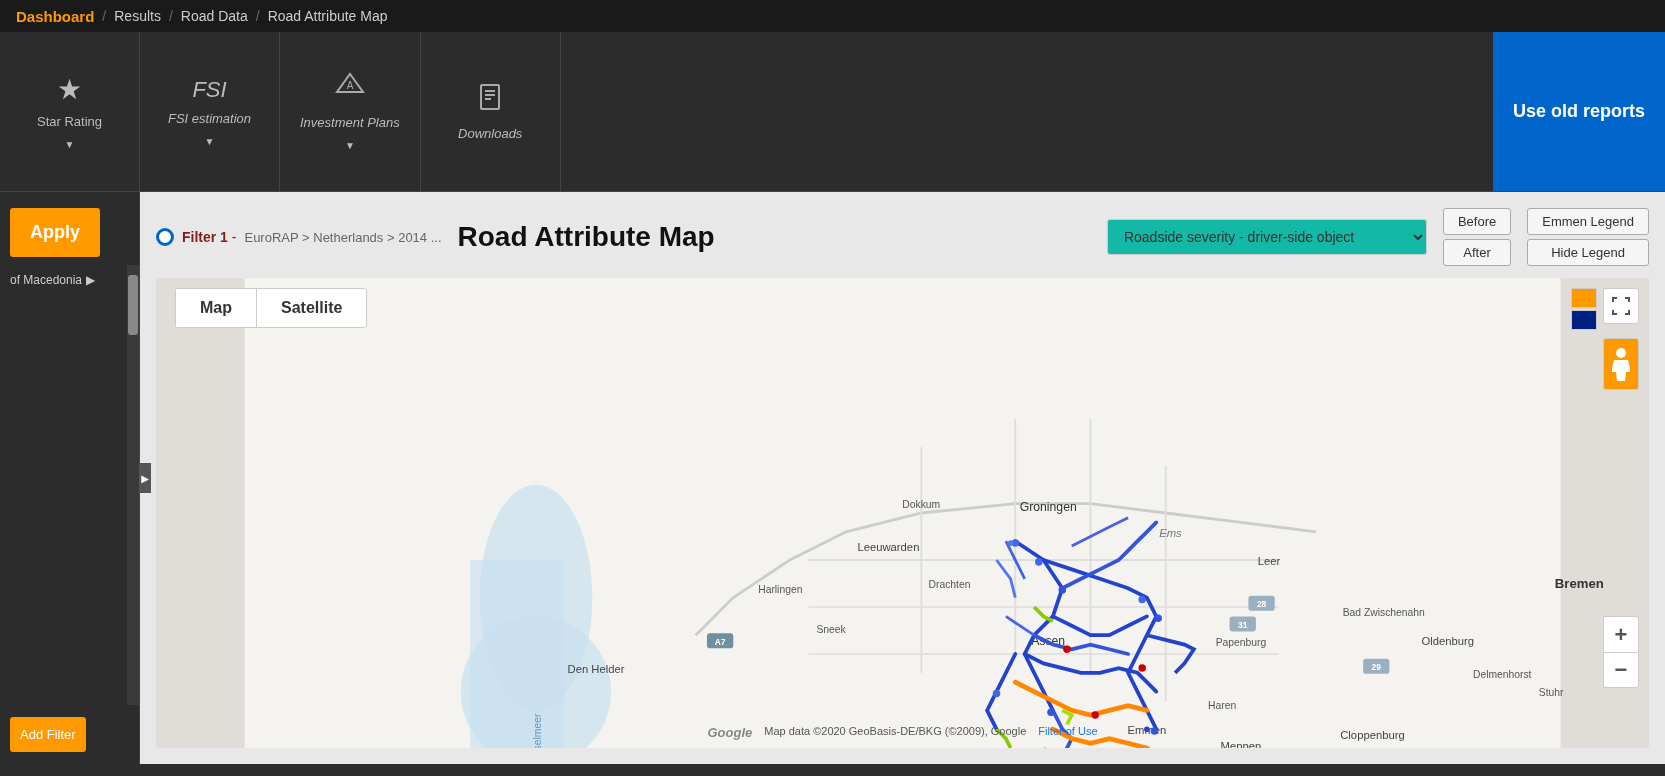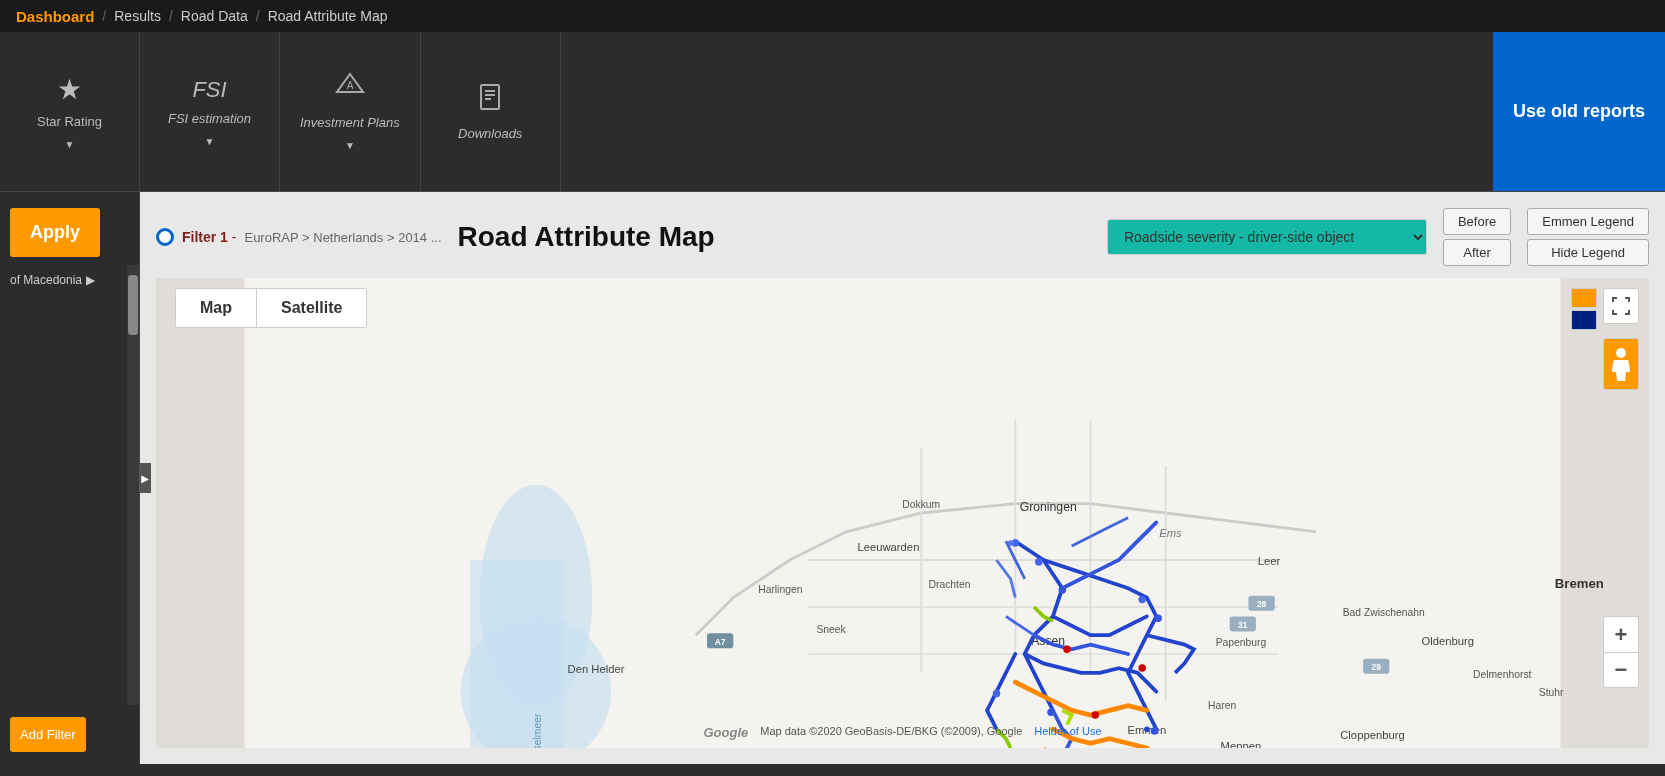--- a/index.html
+++ b/index.html
@@ -669,18 +669,18 @@
       </div>
 
       <div class="map-zoom-controls">
         <div class="zoom-btn plus">+</div>
         <div class="zoom-btn minus">−</div>
       </div>
 
       <div class="map-attribution">
         <span class="google-logo">Google</span>
         <span>Map data ©2020 GeoBasis-DE/BKG (©2009), Google</span>
-        <span style="color:#1a73e8;cursor:pointer;">Helder of Use</span>
+        <span style="color:#1a73e8;cursor:pointer;">Filter of Use</span>
       </div>
     </div>
 
   </div>
 </div>
 
 </body></html>

